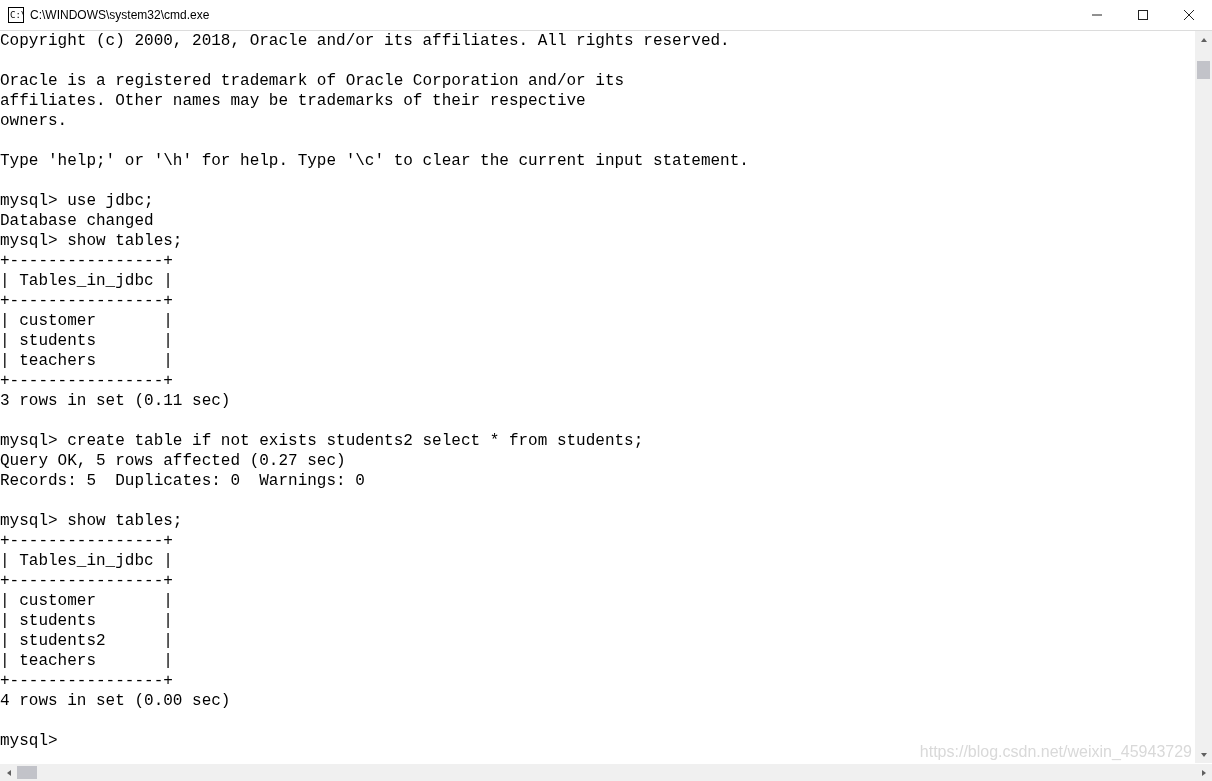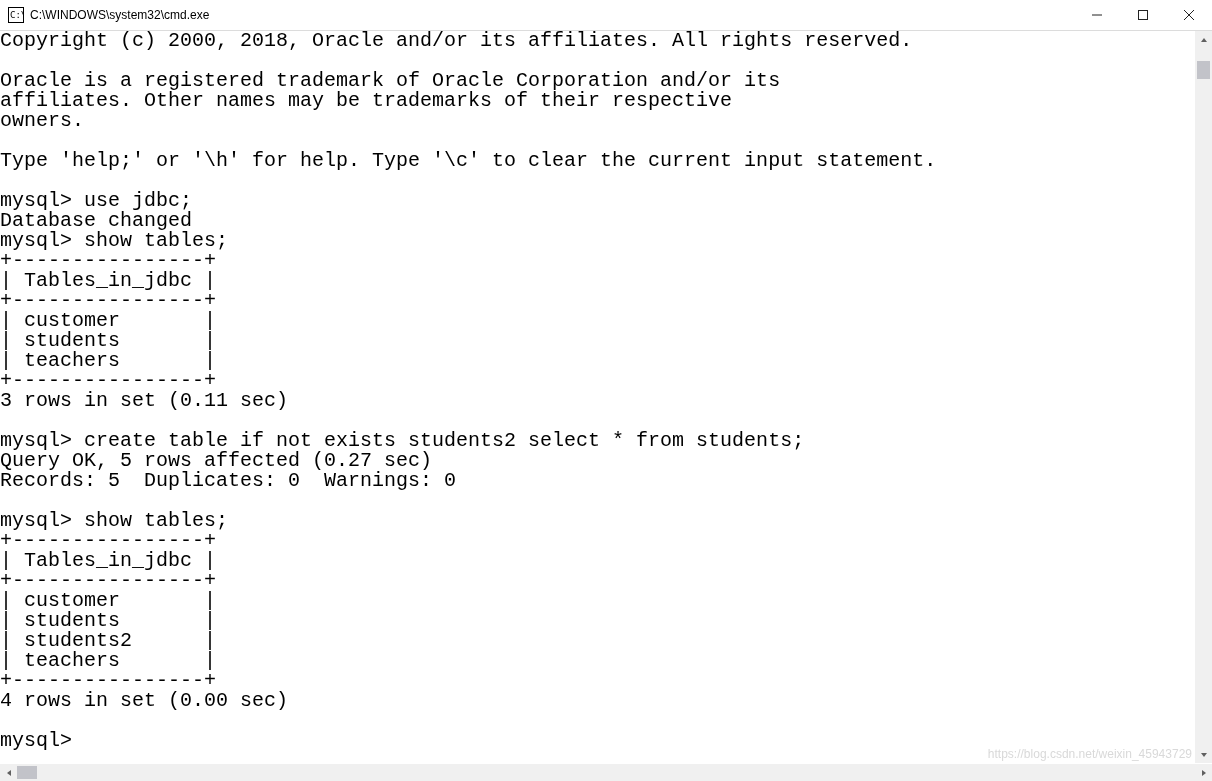--- a/index.html
+++ b/index.html
@@ -37,21 +37,21 @@
     width: 100%;
     height: 732px;
     background: #ffffff;
   }
   .console {
     position: absolute;
     top: 0; left: 0; right: 17px; bottom: 0;
     overflow: hidden;
     white-space: pre;
     font-family: "NSimSun", "SimSun", "Courier New", monospace;
-    font-size: 20px;
+    font-size: 16px;
     line-height: 20px;
     color: #000;
   }
   .vscroll {
     position: absolute;
     top: 0; right: 0; bottom: 0;
     width: 17px;
     background: #f0f0f0;
   }
   .vscroll .up, .vscroll .down {
@@ -82,21 +82,21 @@
   .hscroll .thumb {
     position: absolute; top: 2px; bottom: 2px;
     left: 17px; width: 20px;
     background: #c2c3c9;
   }
 
   .watermark {
     position: absolute;
     right: 20px;
     bottom: 2px;
-    font-size: 12px;
+    font-size: 16px;
     color: #d9d9d9;
     font-family: Arial, sans-serif;
     pointer-events: none;
     margin-top: 30px;
   }
 </style>
 </head>
 <body>
 
 <div class="titlebar">

